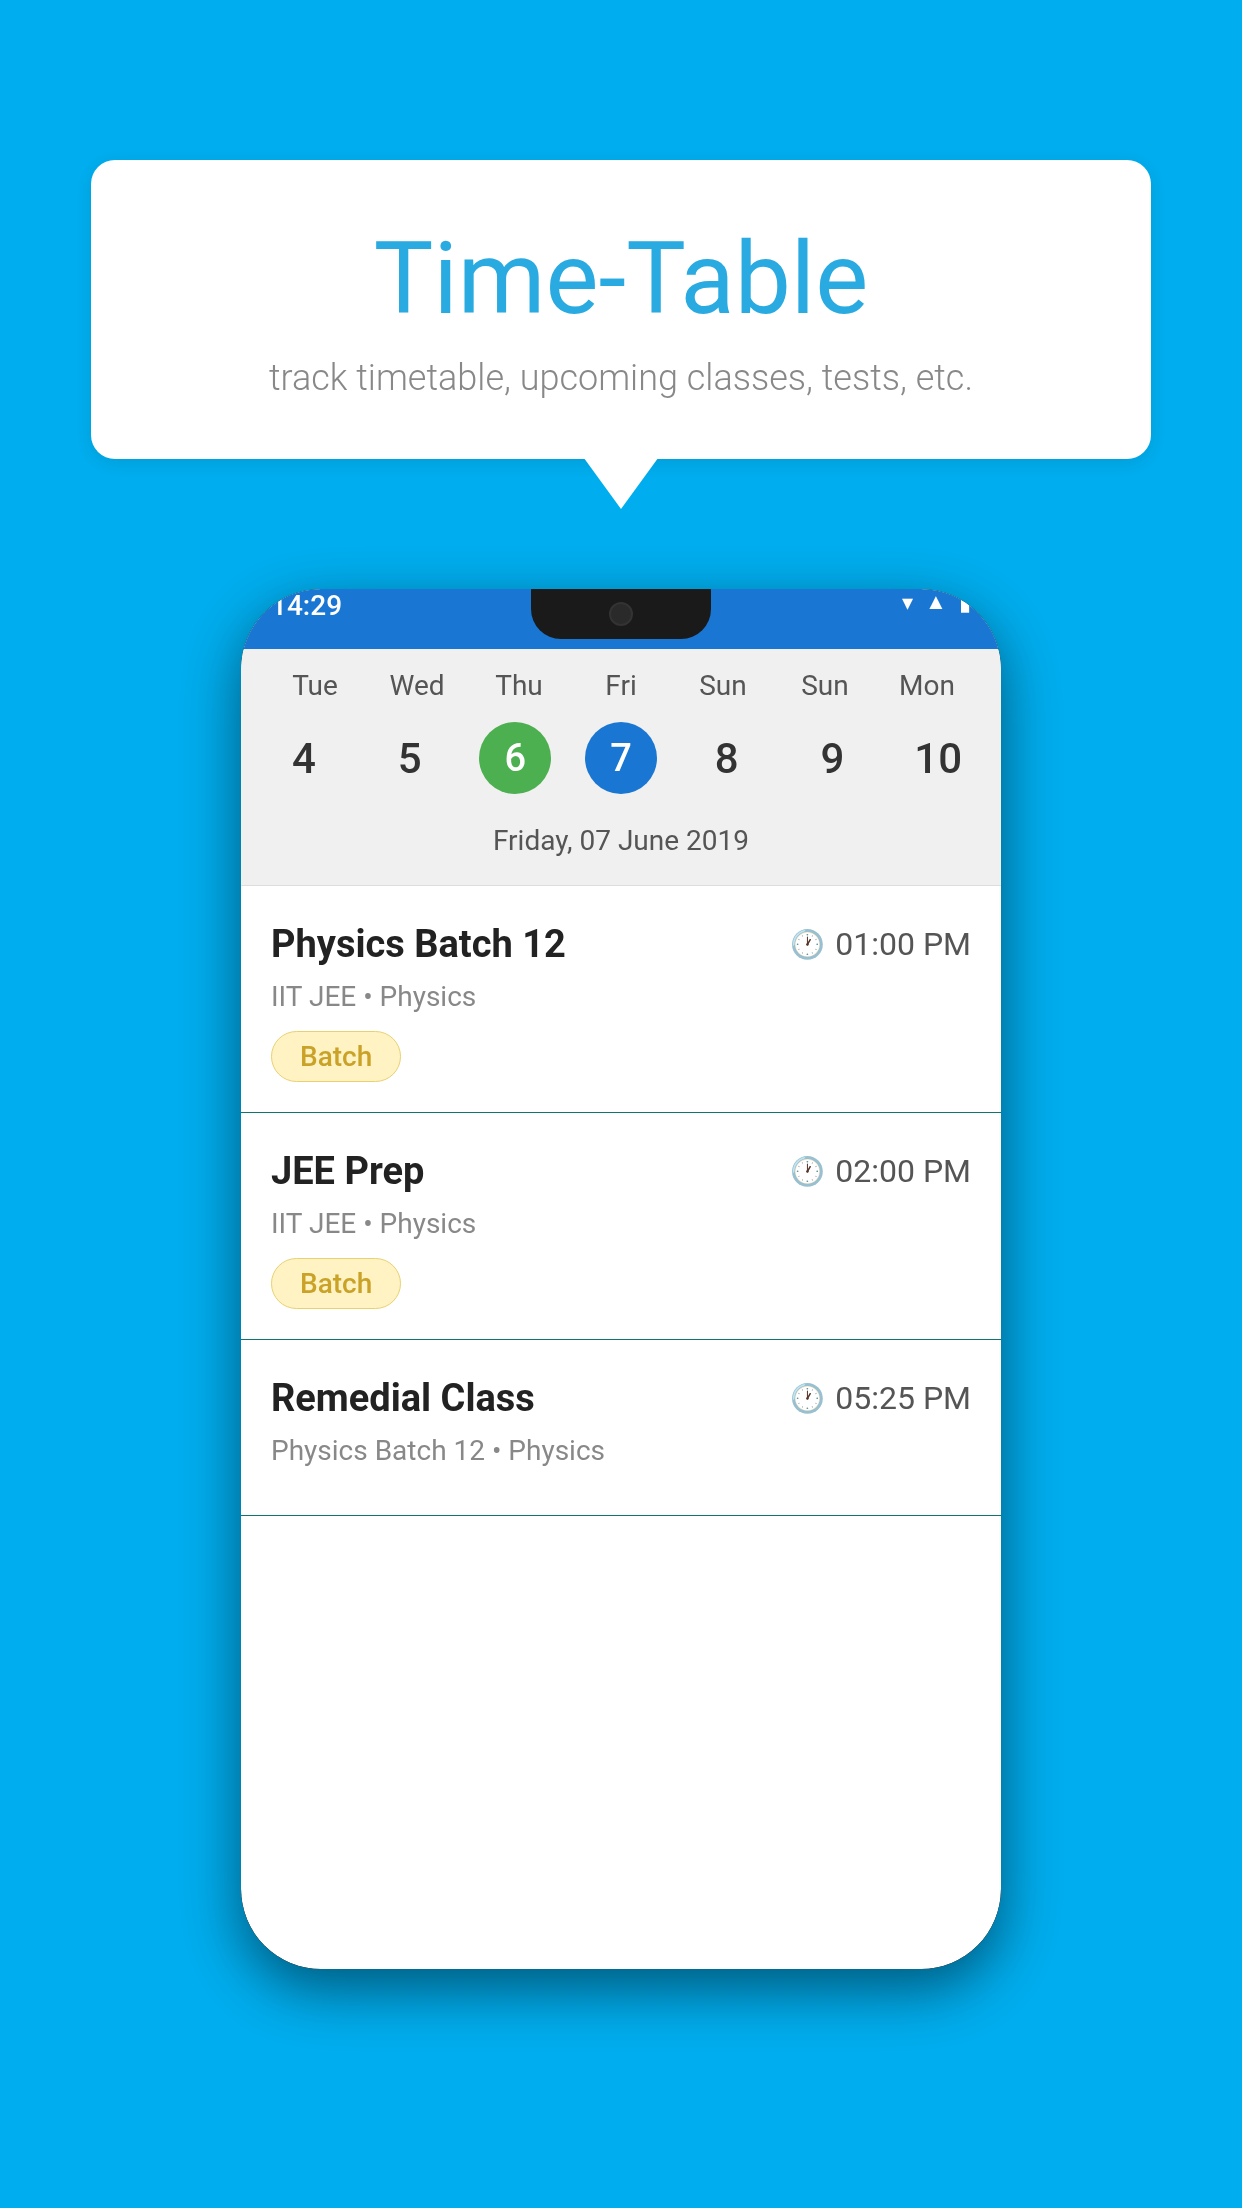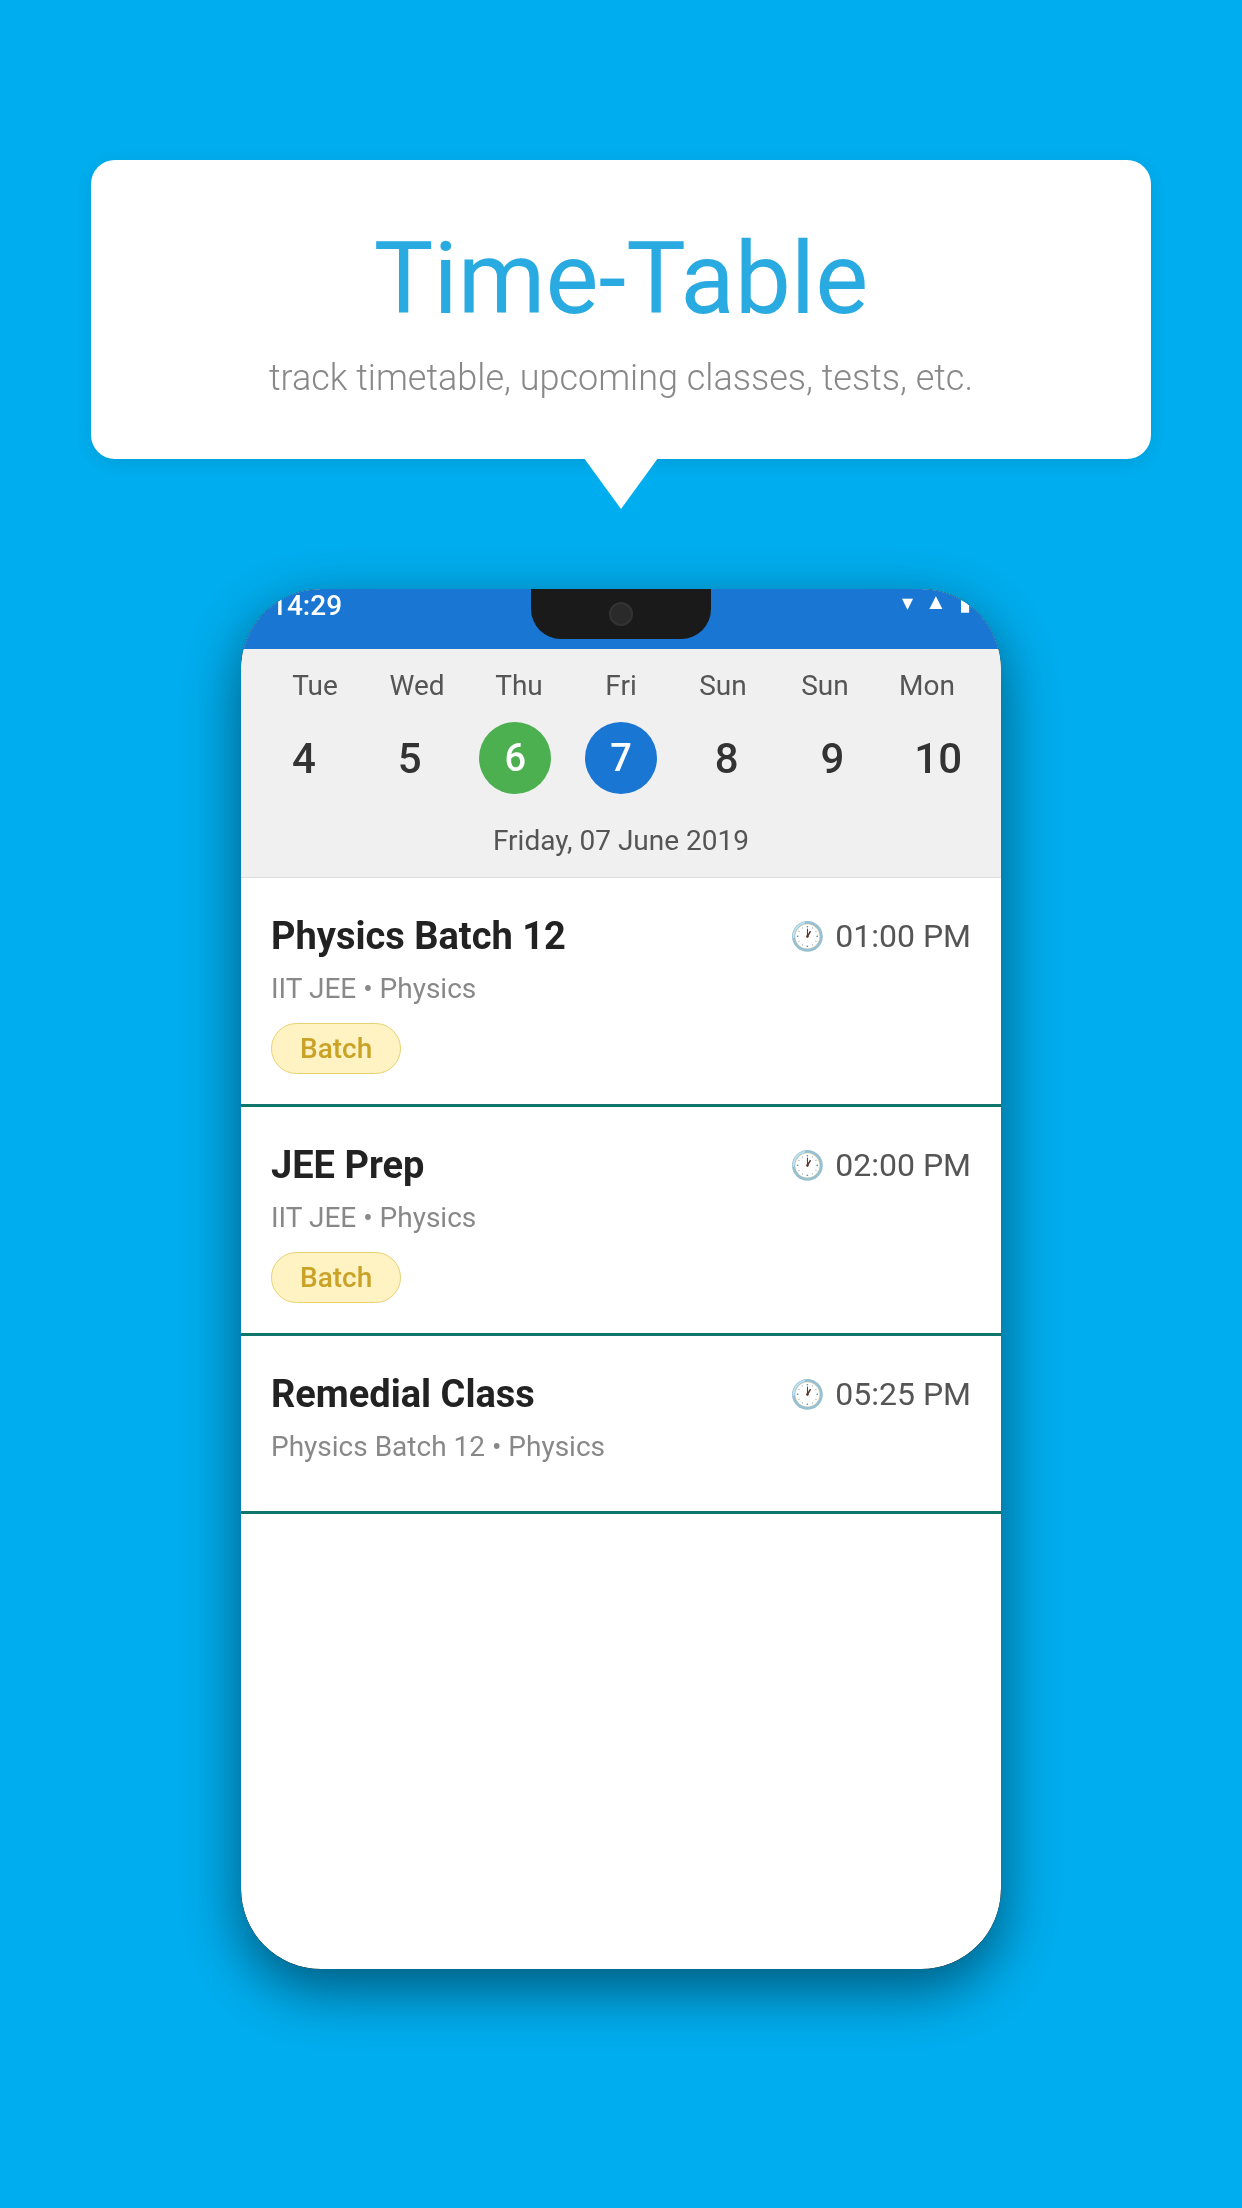--- a/index.html
+++ b/index.html
@@ -220,32 +220,32 @@
       width: 72px;
       height: 72px;
       margin: 0 auto;
       font-size: 38px;
     }
 
     .selected-date {
       text-align: center;
       font-size: 28px;
       color: #555;
-      padding: 10px 0 20px;
+      padding: 10px 0 28px;
       background: #f0f0f0;
     }
 
     
     .class-list {
       background: white;
     }
 
     .class-item {
       padding: 36px 30px 30px;
-      border-bottom: 3px solid #0f766e;
+      border-bottom: 1px solid #0f766e;
       background: white;
     }
 
     .class-header {
       display: flex;
       align-items: center;
       justify-content: space-between;
       margin-bottom: 14px;
     }
 

